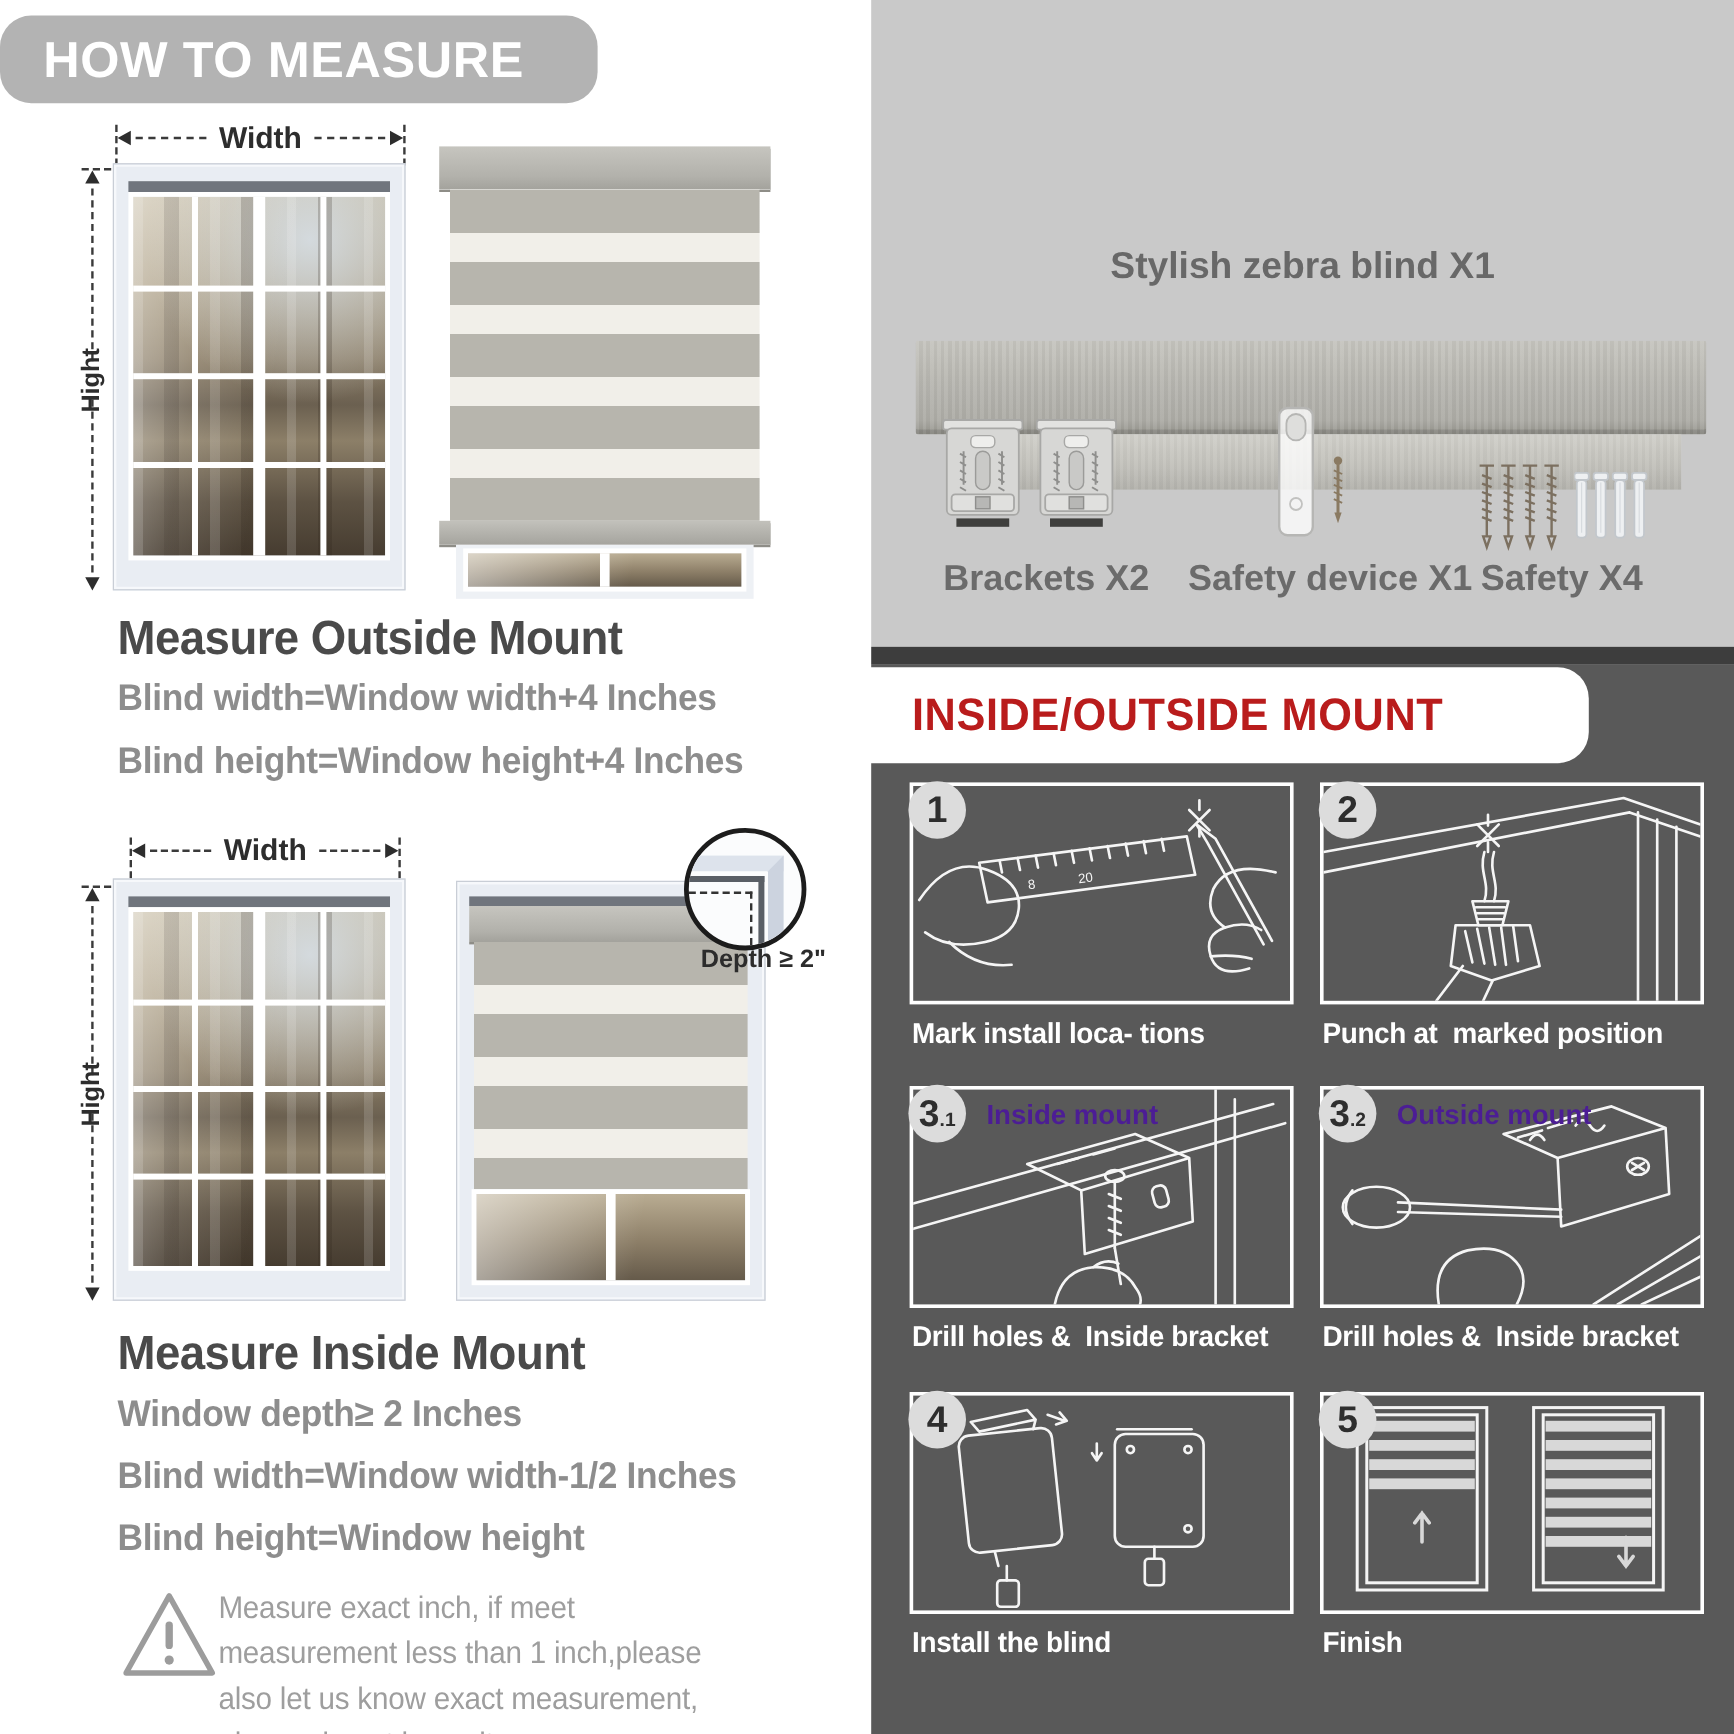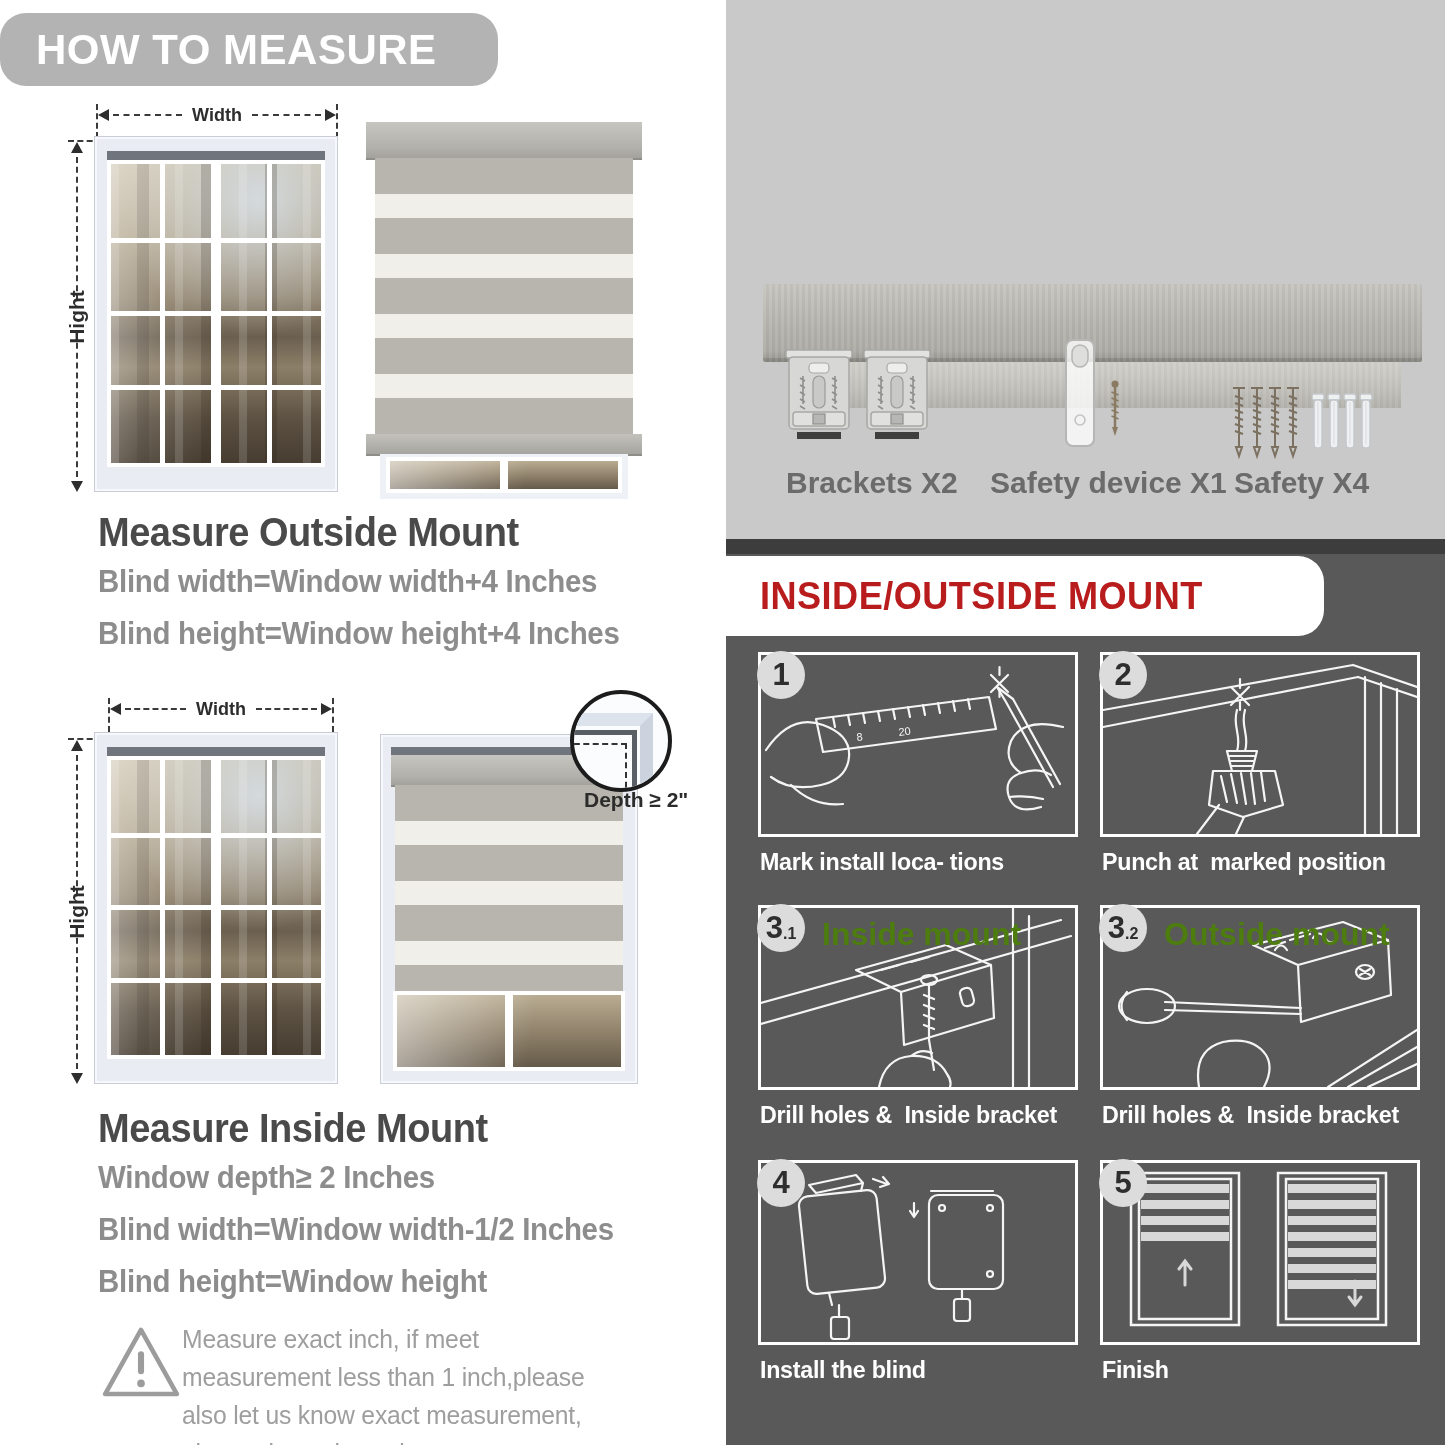--- a/index.html
+++ b/index.html
@@ -47,21 +47,21 @@
   .hr{height:36px;background:linear-gradient(180deg,#c6c5bf,#b2b1ab 70%,#a3a29c);box-shadow:0 2px 0 #8e8d87;}
   .stripes{margin:0 9px;background:repeating-linear-gradient(180deg,#b7b5ad 0 36px,#f1efe9 36px 60px);}
   .brail{height:20px;background:linear-gradient(180deg,#c2c1bb,#a5a49e);box-shadow:0 2px 0 #8e8d87;}
   .winfrag{margin:0 14px;background:#eef1f5;padding:3px 6px 6px 6px;}
 
   
   .iwin{position:absolute;background:#e9edf3;border:1px solid #c9ced6;box-sizing:border-box;
         padding:12px 10px 12px 10px;box-shadow:inset 0 0 0 2px #f6f8fb;}
 
   
-  .harrow{position:absolute;display:flex;align-items:center;color:#2d2d2d;font-weight:bold;font-size:18px;height:22px;}
+  .harrow{position:absolute;display:flex;align-items:center;color:#2d2d2d;font-weight:bold;font-size:25px;height:22px;}
   .harrow .dash{flex:1;border-top:2px dashed #3a3a3a;height:0;margin:0 4px;}
   .harrow .lbl{padding:0 6px;white-space:nowrap;}
   .ah{width:0;height:0;border-style:solid;}
   .ah.left{border-width:6px 11px 6px 0;border-color:transparent #2d2d2d transparent transparent;}
   .ah.right{border-width:6px 0 6px 11px;border-color:transparent transparent transparent #2d2d2d;}
   .harrow .tick{width:0;height:34px;border-left:2px dashed #3a3a3a;position:relative;top:6px;}
   .varrow{position:absolute;display:flex;flex-direction:column;align-items:center;color:#2d2d2d;font-weight:bold;font-size:21px;width:22px;}
   .varrow .vdash{flex:1;border-left:2px dashed #3a3a3a;width:0;margin:4px 0;}
   .varrow .vlbl{transform:rotate(-90deg);white-space:nowrap;}
   .av{width:0;height:0;border-style:solid;}
@@ -99,21 +99,21 @@
   .item-label{position:absolute;font-size:30px;font-weight:bold;color:#6b6b6b;white-space:nowrap;}
   .mnt-box{position:absolute;left:710px;top:556px;width:614px;height:80px;background:#fff;
            border-radius:0 26px 26px 0;color:#b91c1c;font-size:38px;font-weight:bold;line-height:80px;
            padding-left:50px;box-sizing:border-box;letter-spacing:.5px;white-space:nowrap;}
 
   .panel{position:absolute;width:320px;height:185px;border:3px solid #fff;box-sizing:border-box;}
   .panel svg{position:absolute;inset:0;width:100%;height:100%;}
   .badge{position:absolute;width:48px;height:48px;border-radius:50%;background:#dcdcdc;color:#2e2e2e;
          display:flex;align-items:center;justify-content:center;font-size:31px;font-weight:bold;z-index:3;}
   .badge .bsub{font-size:16px;margin-top:12px;}
-  .ptitle{position:absolute;color:#4d7c0f;font-weight:bold;font-size:32px;z-index:3;white-space:nowrap;}
+  .ptitle{position:absolute;color:#4c1d95;font-weight:bold;font-size:23px;z-index:3;white-space:nowrap;}
   .caption{position:absolute;color:#fff;font-weight:bold;font-size:24px;white-space:pre-wrap;
            letter-spacing:-.3px;transform:scaleX(.97);transform-origin:left center;}
 </style>
 </head>
 <body>
 
 <div class="page">
 
   <div class="h-box">
     <span>HOW TO MEASURE</span>
@@ -204,20 +204,21 @@
     <rect x="51" y="36" width="8" height="30" rx="4" fill="#9c9c9c"></rect>
     <circle cx="55" cy="78" r="5" fill="#9c9c9c"></circle>
   </svg>
   <div class="warn-text cond" style="left:182px;top:1320px;width:450px;">Measure exact inch, if meet measurement less than 1 inch,please also let us know exact measurement, please do not leave it</div>
 
   <div class="lpanel"></div>
   <div class="dstrip"></div>
   <div class="dpanel"></div>
 
 
+  <div class="blind-label">Stylish zebra blind X1</div>
   <div class="rail-main"></div>
   <div class="rail-fascia"></div>
 
   <svg style="position:absolute;left:785px;top:348px;" width="68" height="96" viewBox="0 0 68 96">
     <rect x="1" y="2" width="66" height="8" rx="2" fill="#e2e2e0" stroke="#a8a8a6" stroke-width="1.5"></rect>
     <rect x="4" y="9" width="60" height="72" rx="4" fill="#d7d7d5" stroke="#a8a8a6" stroke-width="1.5"></rect>
     <rect x="24" y="15" width="20" height="10" rx="4" fill="#eeeeec" stroke="#a8a8a6" stroke-width="1.2"></rect>
     <rect x="28" y="28" width="12" height="32" rx="6" fill="#c9c9c7" stroke="#9b9b99" stroke-width="1.2"></rect>
     <path d="M18 28 v28 M15 30 l5 3 m-5 4 l5 3 m-5 4 l5 3 m-5 4 l5 3 m-5 4 l5 3" fill="none" stroke="#8f8f8d" stroke-width="1.6"></path>
     <path d="M50 28 v28 M47 30 l5 3 m-5 4 l5 3 m-5 4 l5 3 m-5 4 l5 3 m-5 4 l5 3" fill="none" stroke="#8f8f8d" stroke-width="1.6"></path>

